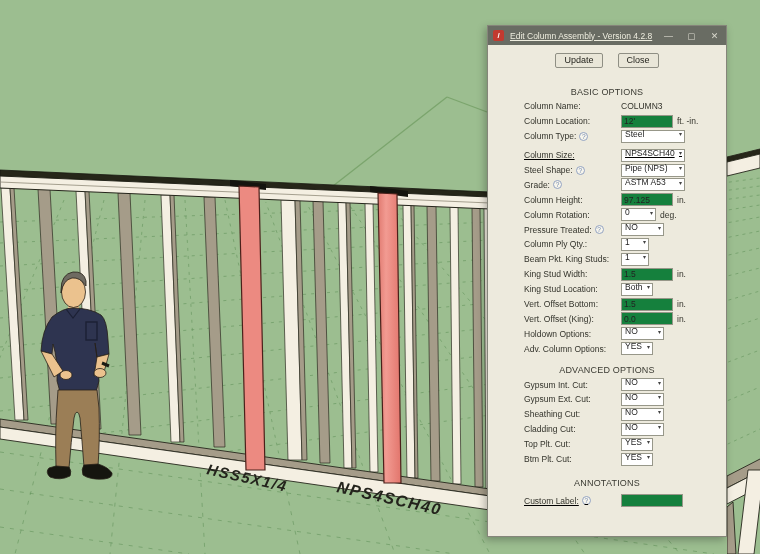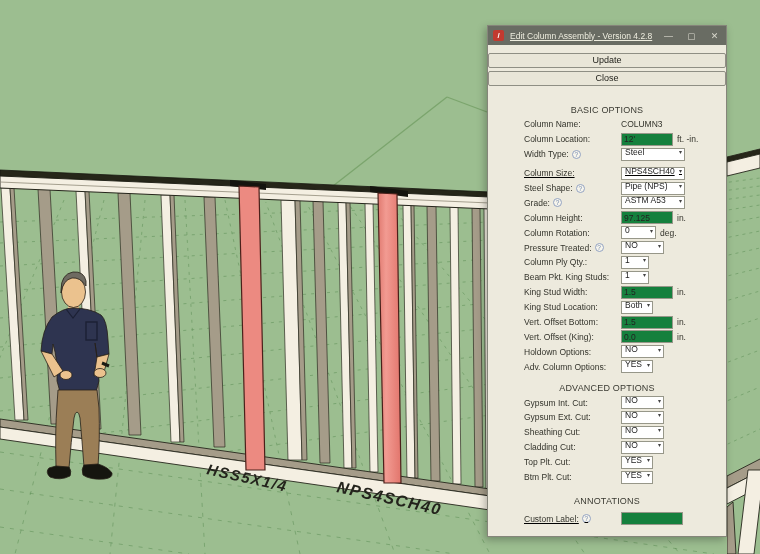--- a/index.html
+++ b/index.html
@@ -12,21 +12,21 @@
           background:#edeadd;border:1px solid #85857a;box-sizing:border-box;
           box-shadow:-2px 3px 8px rgba(0,0,0,.28);}
   .titlebar{height:19px;background:#696c63;display:flex;align-items:center;padding-left:5px;}
   .app-icon{width:11px;height:11px;background:#c23a2f;border-radius:2px;color:#fff;
             font-size:8px;font-weight:bold;line-height:11px;text-align:center;flex-shrink:0;}
   .title-text{color:#eeeddf;font-size:8.5px;margin-left:6px;flex:1;white-space:nowrap;
               overflow:hidden;text-decoration:underline;}
   .win-controls{display:flex;height:100%;}
   .win-btn{width:23px;display:flex;align-items:center;justify-content:center;
            color:#d8d7cc;font-size:9px;cursor:default;}
-  .btnrow{display:flex;justify-content:center;gap:3px;margin-top:8px;flex-direction:column;}
+  .btnrow{display:flex;justify-content:center;gap:15px;margin-top:8px;}
   .btn{font-size:9px;color:#23231d;background:#e9e6d8;border:1px solid #8f8f84;
        border-radius:2px;padding:0 8px;height:15px;line-height:13px;}
   .sect{text-align:center;font-size:9px;color:#3a3a32;letter-spacing:.2px;
         line-height:11px;margin:9px 0 0 0;}
   .sect.first{margin-top:19px;}
   .sect.ann{margin-top:12px;}
   .rows{margin-top:1px;}
   .row{display:flex;align-items:center;height:14.9px;padding-left:36px;}
   .row.gap-top{margin-top:4px;text-decoration:underline;}
   .lbl{font-size:8.5px;color:#33332b;display:flex;align-items:center;width:97px;flex-shrink:0;}
@@ -249,21 +249,21 @@
       <div class="row">
         <span class="lbl">
             <span>Column Location:</span>
           </span>
         <input class="txt" value="12'" style="">
         <span class="unit">ft. -in.</span>
       </div>
 
       <div class="row">
         <span class="lbl">
-            <span>Width Type:</span>
+            <span>Column Type:</span>
             <span class="help-icon">?</span>
           </span>
         <span class="sel w64">
             <span>Steel</span>
             <span class="arr">▾</span>
           </span>
       </div>
 
       <div class="row gap-top">
         <span class="lbl">

